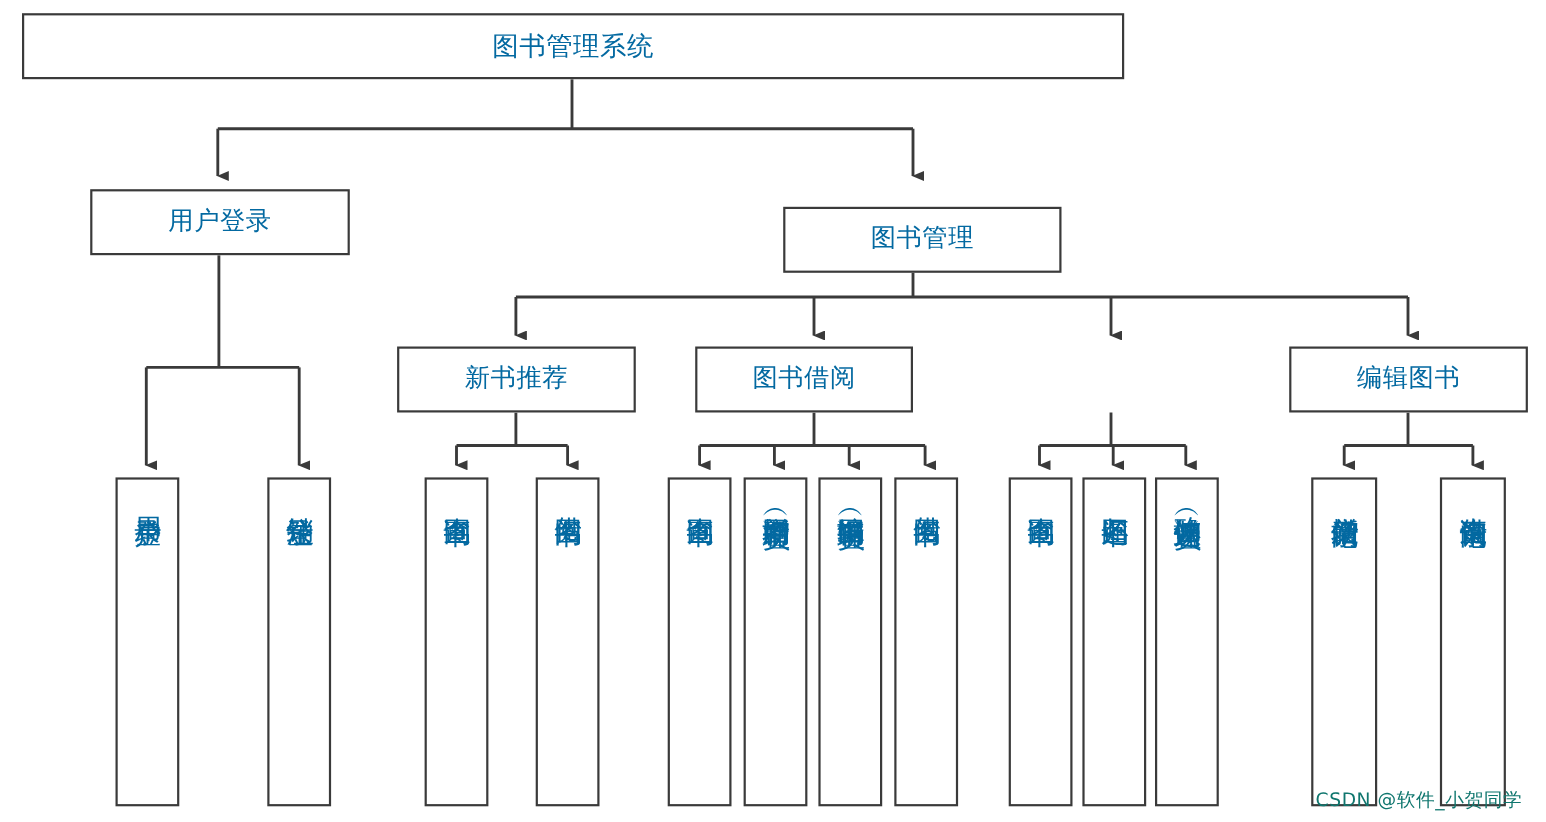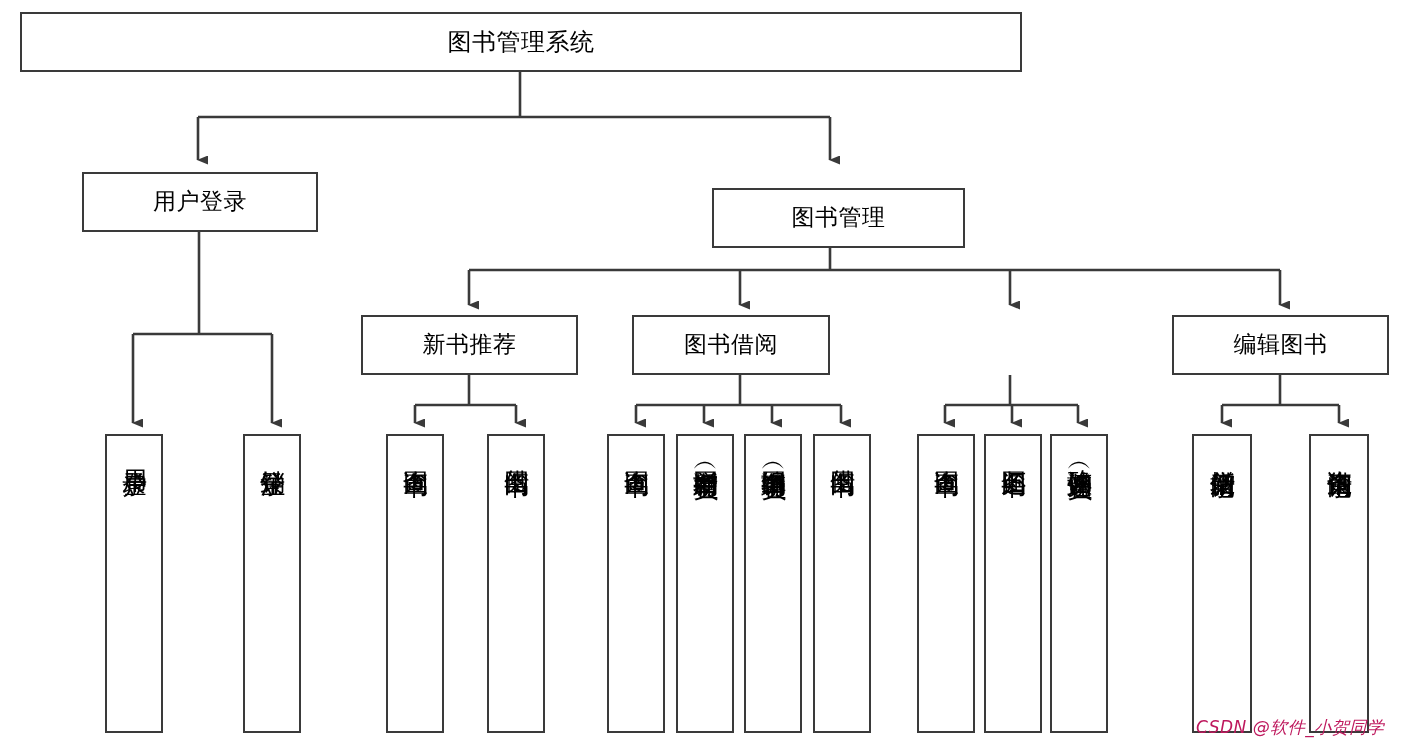--- a/index.html
+++ b/index.html
@@ -32,21 +32,21 @@
     border: 2.4px solid #3a3a3a;
     display: flex;
     align-items: center;
     justify-content: center;
     color: #3c3c3c;
   }
   .node .label {
     display: block;
     line-height: 1.18;
     letter-spacing: 0.5px;
-    color: #000000;
+    color: #0369a1;
     white-space: nowrap;
   }
   .node.horiz .label {
     font-size: 23px;
   }
   .node.root .label {
     font-size: 24px;
   }
   .node.vert {
     align-items: flex-start;
@@ -61,25 +61,24 @@
     letter-spacing: 1px;
     white-space: normal;
     max-height: 278px;
   }
   .node.vert.tall .label {
     max-height: 282px;
   }
   .watermark {
     position: absolute;
     font-size: 17px;
-    color: #be185d;
+    color: #0f766e;
     letter-spacing: 0.5px;
     white-space: nowrap;
     z-index: 5;
-    font-style: italic;
   }
 </style>
 </head>
 <body>
 
 <div id="canvas">
 
   <svg id="wires" viewBox="0 0 1405 747" xmlns="http://www.w3.org/2000/svg">
     <defs>
       <marker id="arrow" markerWidth="9" markerHeight="11" refX="4.5" refY="10" orient="auto" markerUnits="userSpaceOnUse">

